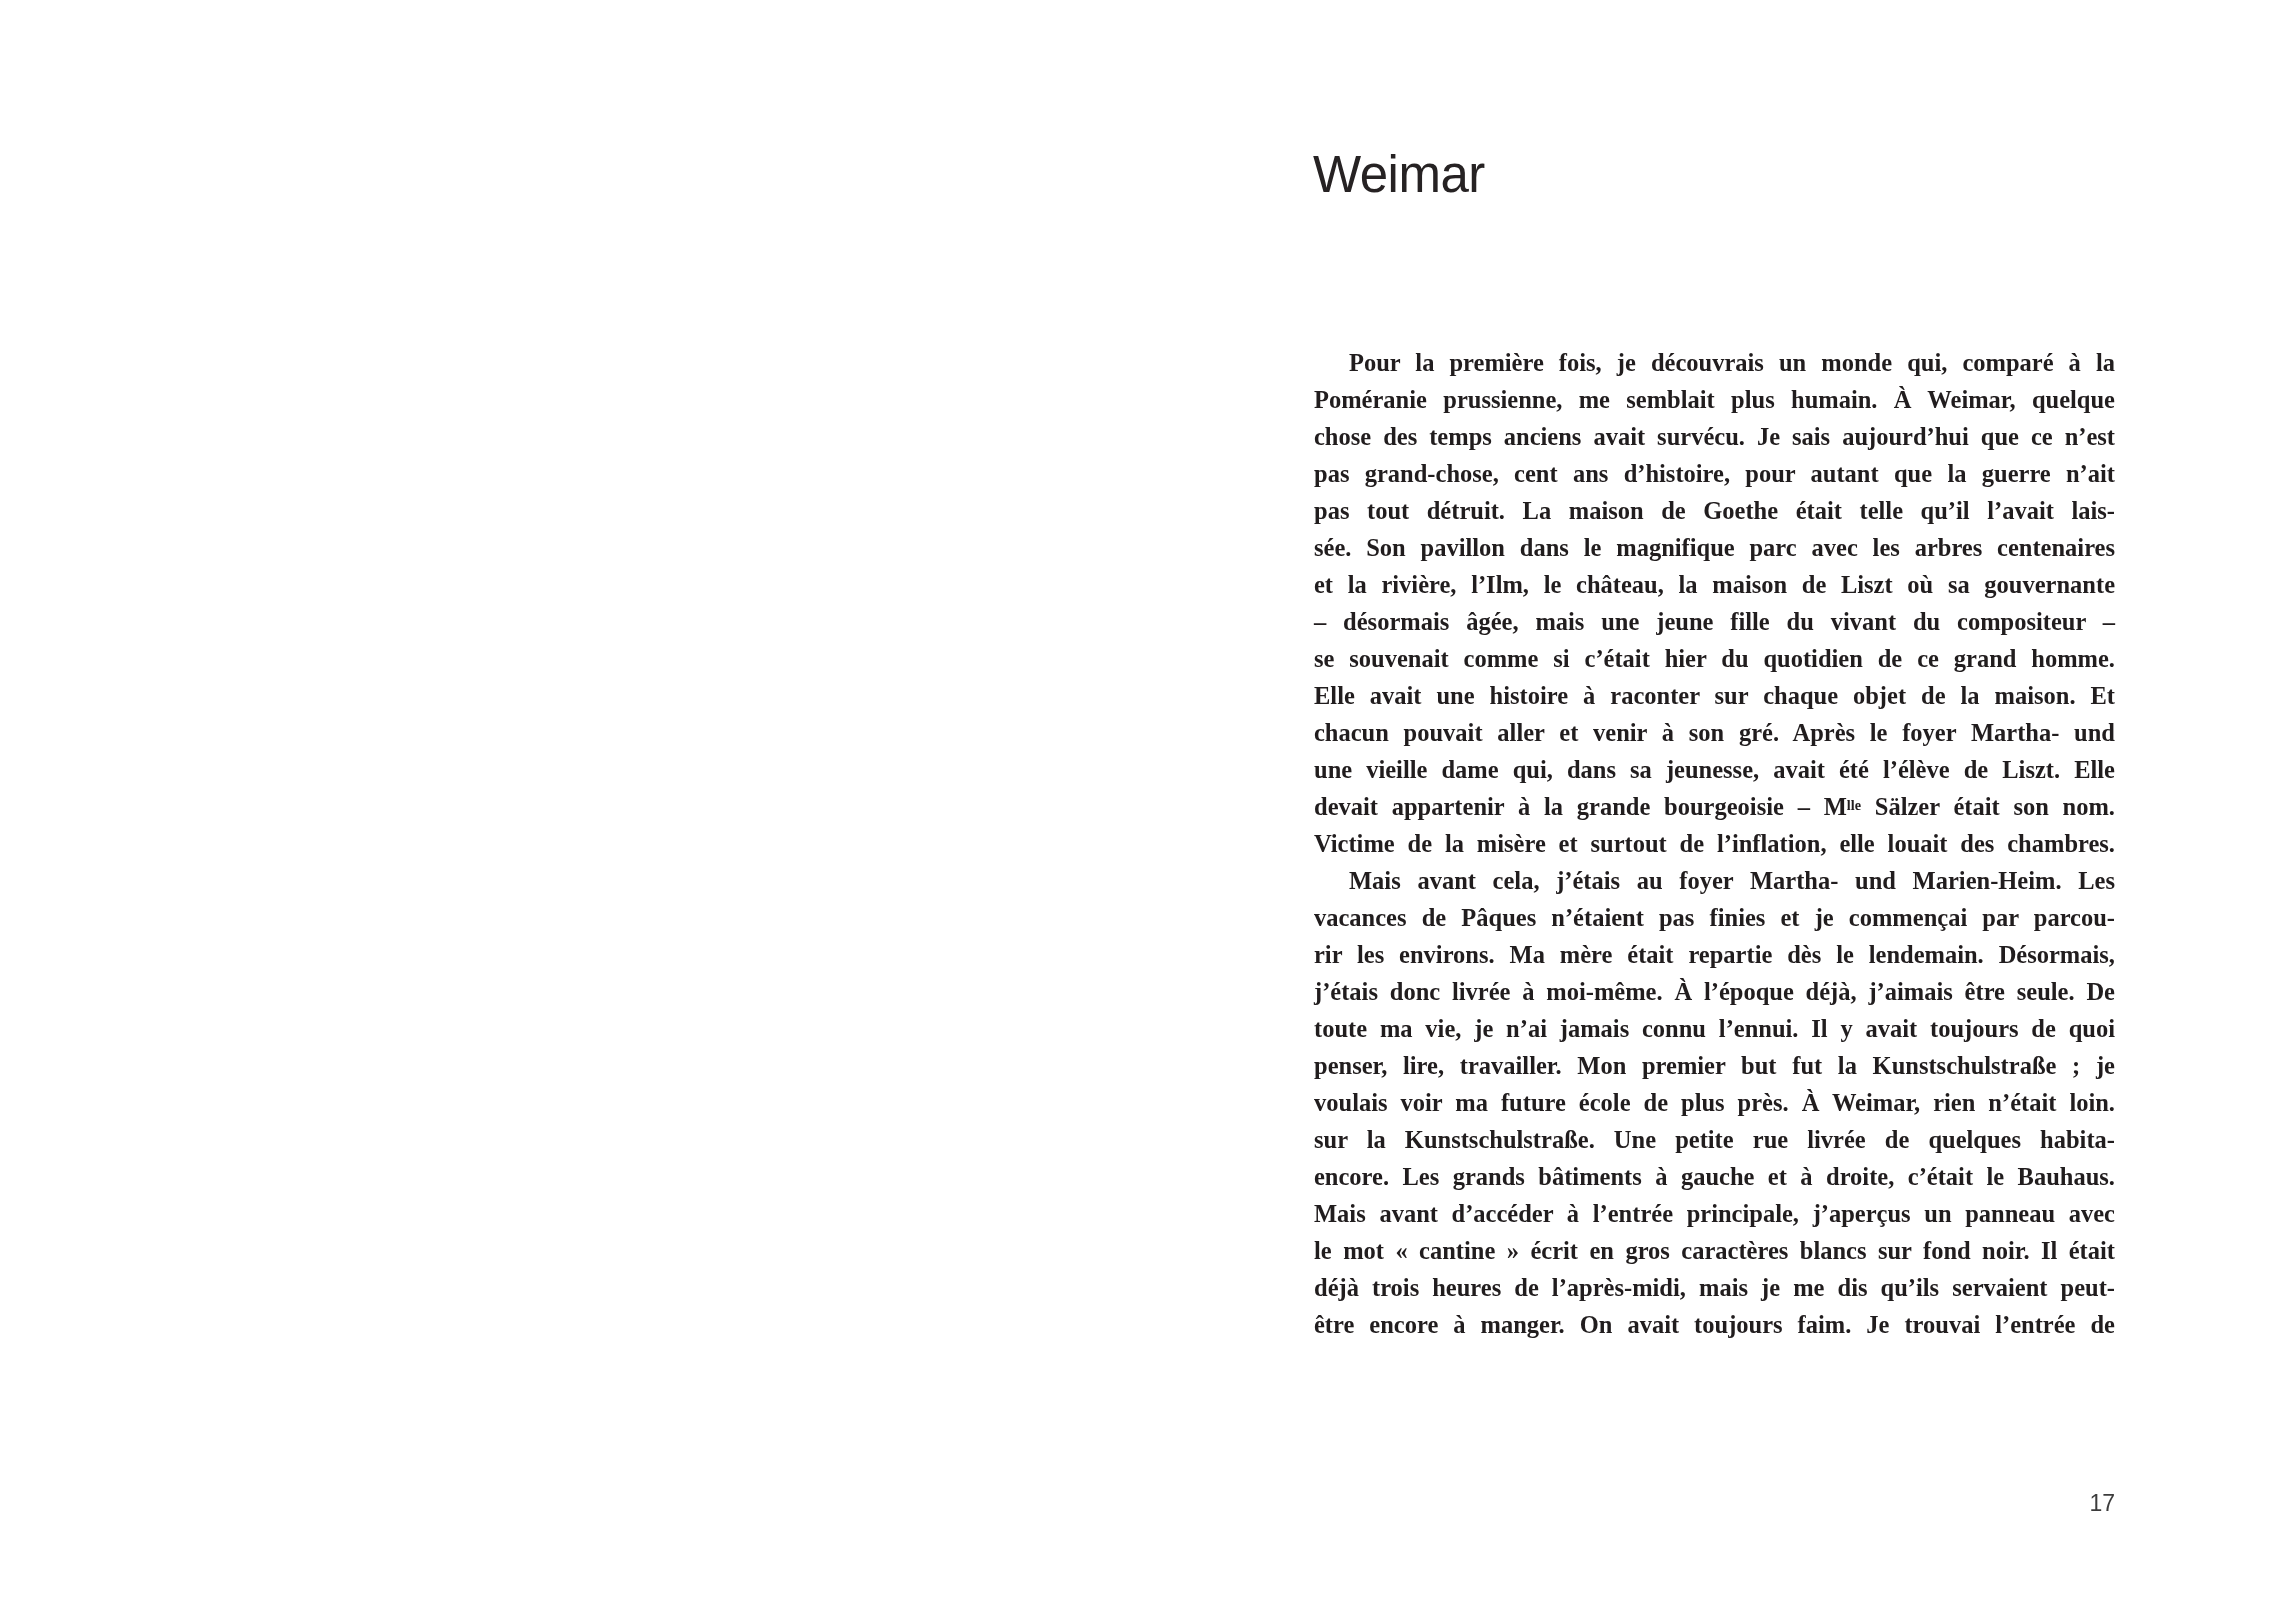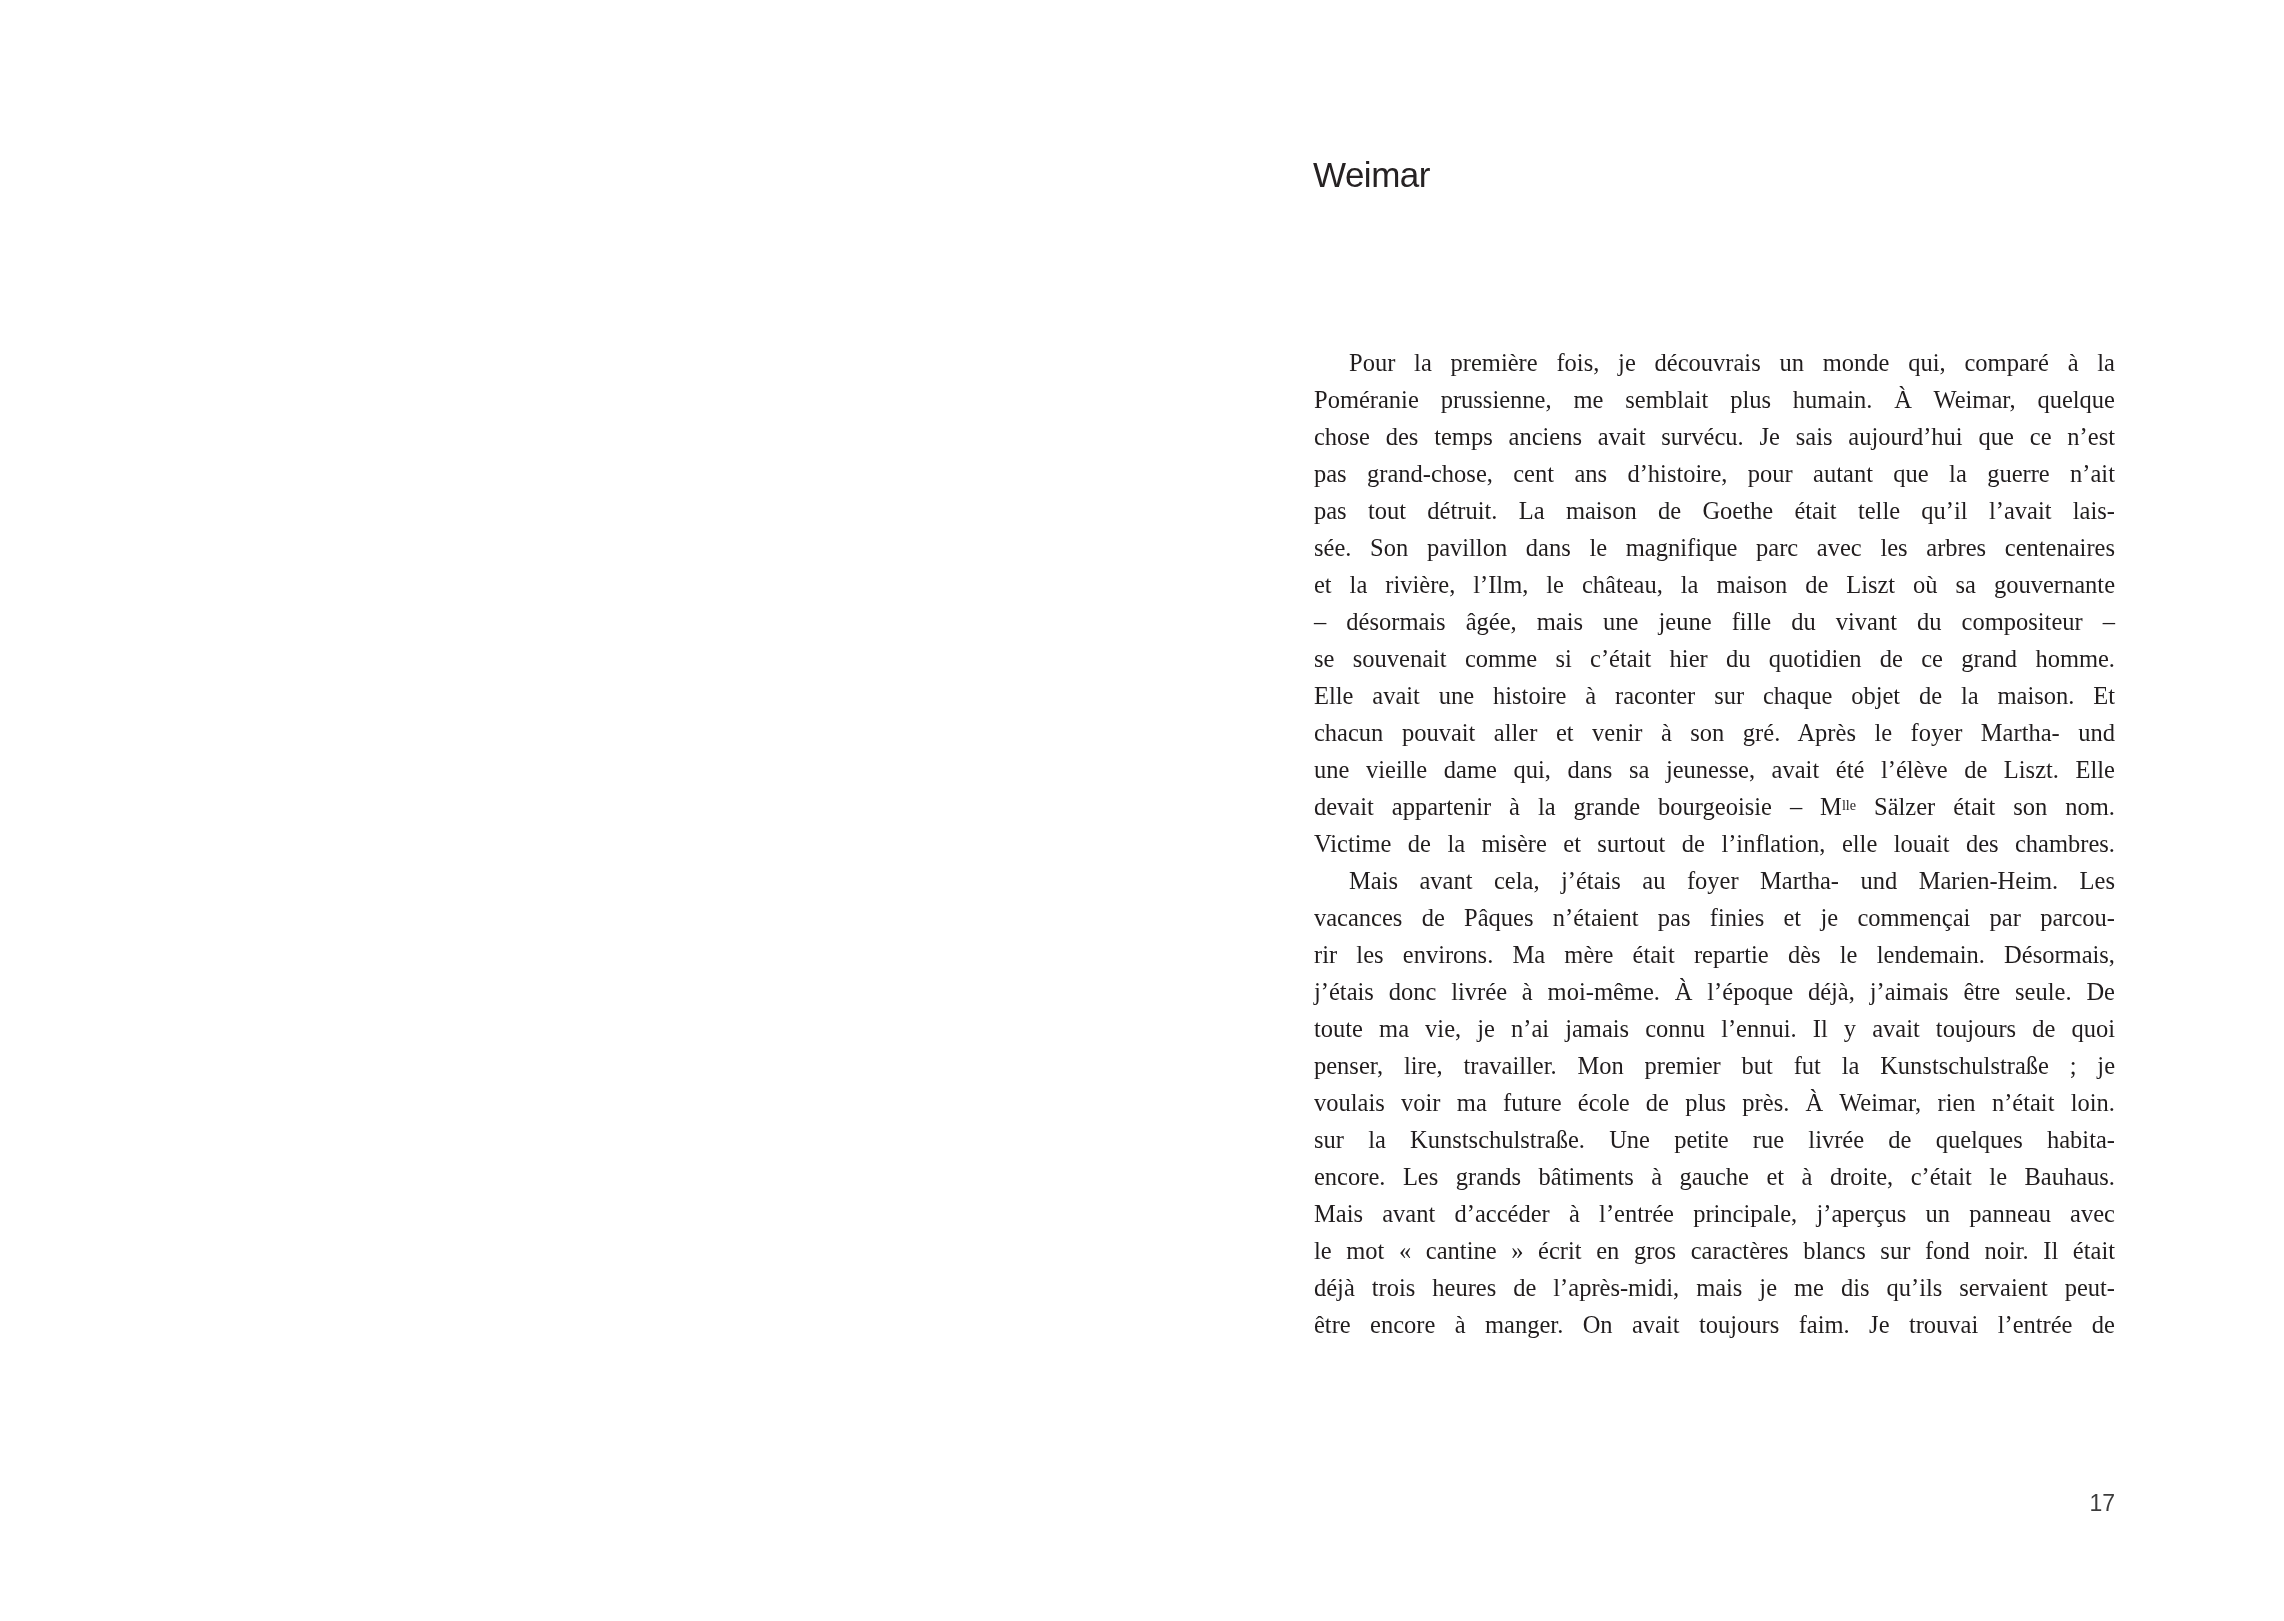--- a/index.html
+++ b/index.html
@@ -19,38 +19,39 @@
     inset: 0;
     background: #ffffff;
   }
   .chapter-title {
     position: absolute;
     left: 1313px;
     top: 148px;
     margin: 0;
     font-family: "Liberation Sans", sans-serif;
     font-weight: 400;
-    font-size: 35px;
+    font-size: 51px;
     line-height: 53px;
     letter-spacing: -0.5px;
     color: #262223;
   }
   .body-text {
     position: absolute;
     left: 1314px;
     top: 344px;
     width: 801px;
     font-family: "Liberation Serif", serif;
     font-size: 24.5px;
     line-height: 37px;
     color: #211d1e;
   }
   .line {
     text-align: justify;
     text-align-last: justify;
+    font-weight: bold;
   }
   .line.indent {
     text-indent: 35px;
   }
   .line sup {
     font-size: 0.58em;
     line-height: 0;
     vertical-align: 0.38em;
     letter-spacing: 0;
     margin-top: 36px;

